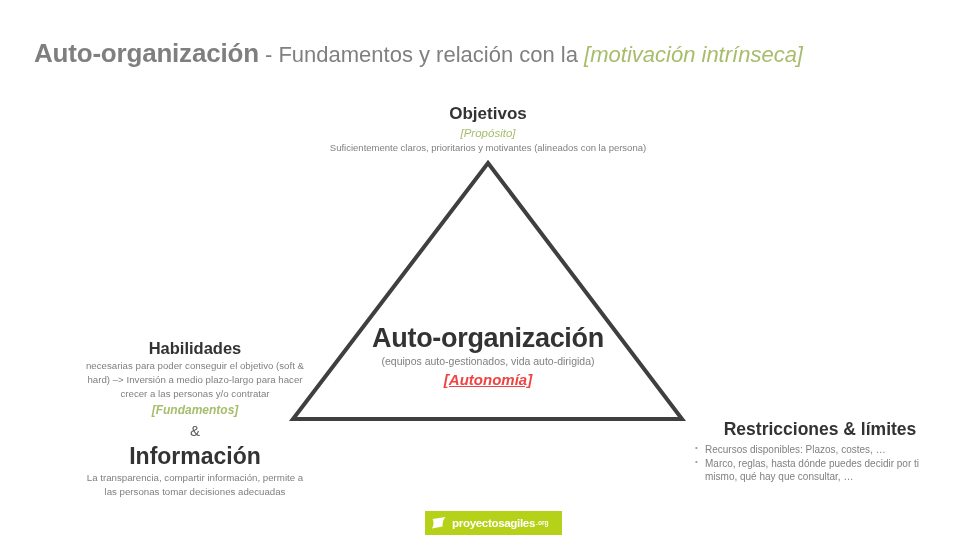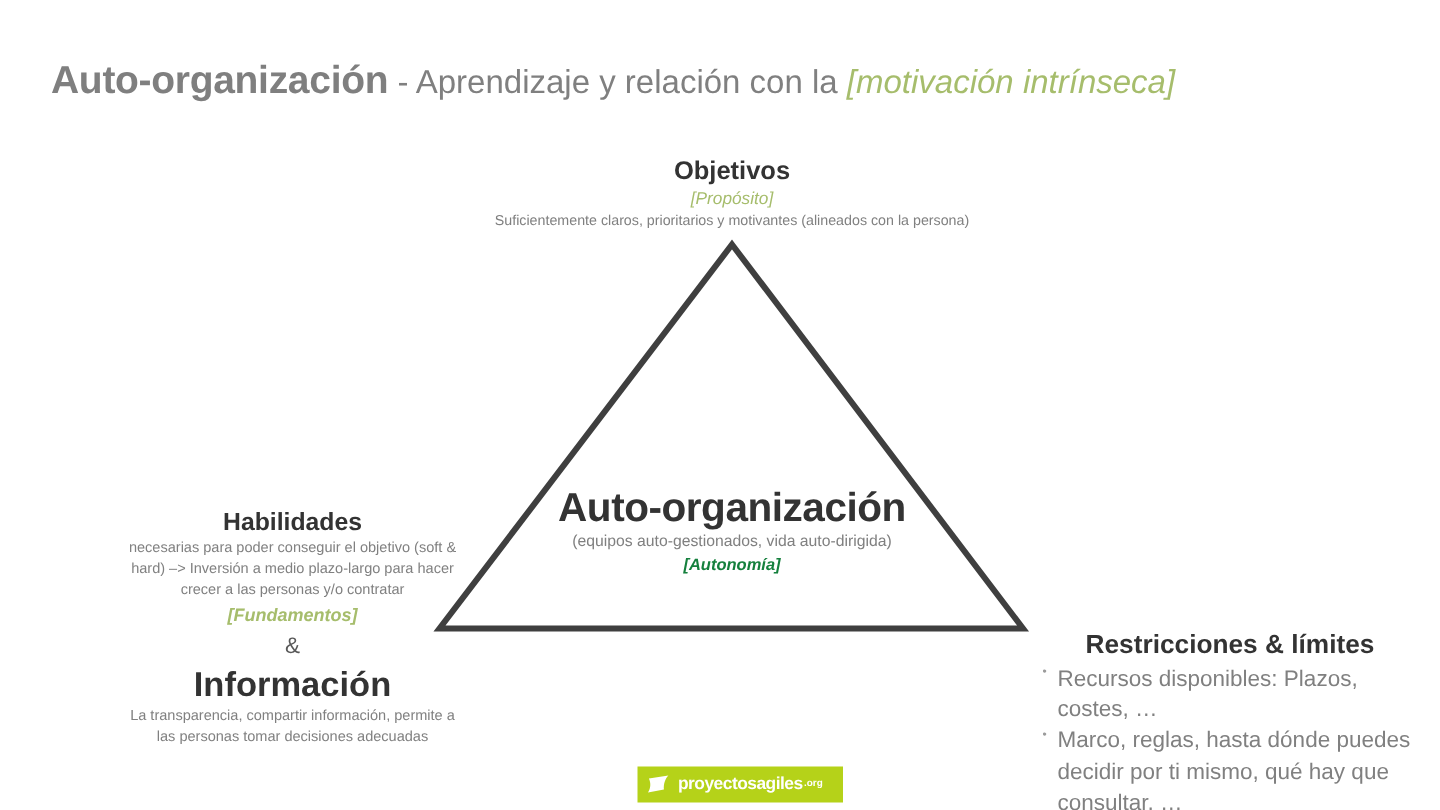--- a/index.html
+++ b/index.html
@@ -95,25 +95,26 @@
     color: #333333;
     letter-spacing: -0.3px;
     line-height: 1.1;
   }
   .center-sub {
     font-size: 10.5px;
     color: #808080;
     line-height: 1.5;
   }
   .center-accent {
-    font-size: 11px;
-    font-style: italic;
-    font-weight: bold;
-    color: #15803d;
-    line-height: 1.5;
+    font-size: 15px;
+    font-style: italic;
+    font-weight: bold;
+    color: #ef4444;
+    line-height: 1.5;
+    text-decoration: underline;
   }
 
   
   #left-block {
     position: absolute;
     left: 82px;
     top: 338px;
     width: 226px;
     text-align: center;
   }
@@ -155,21 +156,21 @@
     line-height: 1.3;
     white-space: nowrap;
     text-align: center;
   }
   .bullet-list {
     list-style: none;
     margin-top: 2px;
   }
   .bullet-item {
     position: relative;
-    font-size: 15px;
+    font-size: 10px;
     color: #808080;
     line-height: 1.38;
     padding-left: 13px;
     margin-bottom: 0px;
   }
   .bullet-item::before {
     content: "\2022";
     position: absolute;
     left: 3px;
     top: -0.5px;
@@ -212,21 +213,21 @@
     line-height: 1;
     padding-left: 1px;
   }
 </style>
 </head>
 <body>
 
 <div id="slide">
 
   <div id="title-block">
-    <span class="title-main">Auto-organización</span><span class="title-sub"> - </span><span class="title-sub">Aprendizaje y relación con la </span><span class="title-accent">[motivación intrínseca]</span>
+    <span class="title-main">Auto-organización</span><span class="title-sub"> - </span><span class="title-sub">Fundamentos y relación con la </span><span class="title-accent">[motivación intrínseca]</span>
   </div>
 
   <svg id="triangle-svg" viewBox="0 0 960 540">
     <polygon points="488,163 682,419 293,419" fill="none" stroke="#3f3f3f" stroke-width="4" stroke-linejoin="miter"></polygon>
   </svg>
 
   <div id="objetivos-block">
     <div class="heading">Objetivos</div>
     <div class="accent-italic">[Propósito]</div>
     <div class="body-small">Suficientemente claros, prioritarios y motivantes (alineados con la persona)</div>

